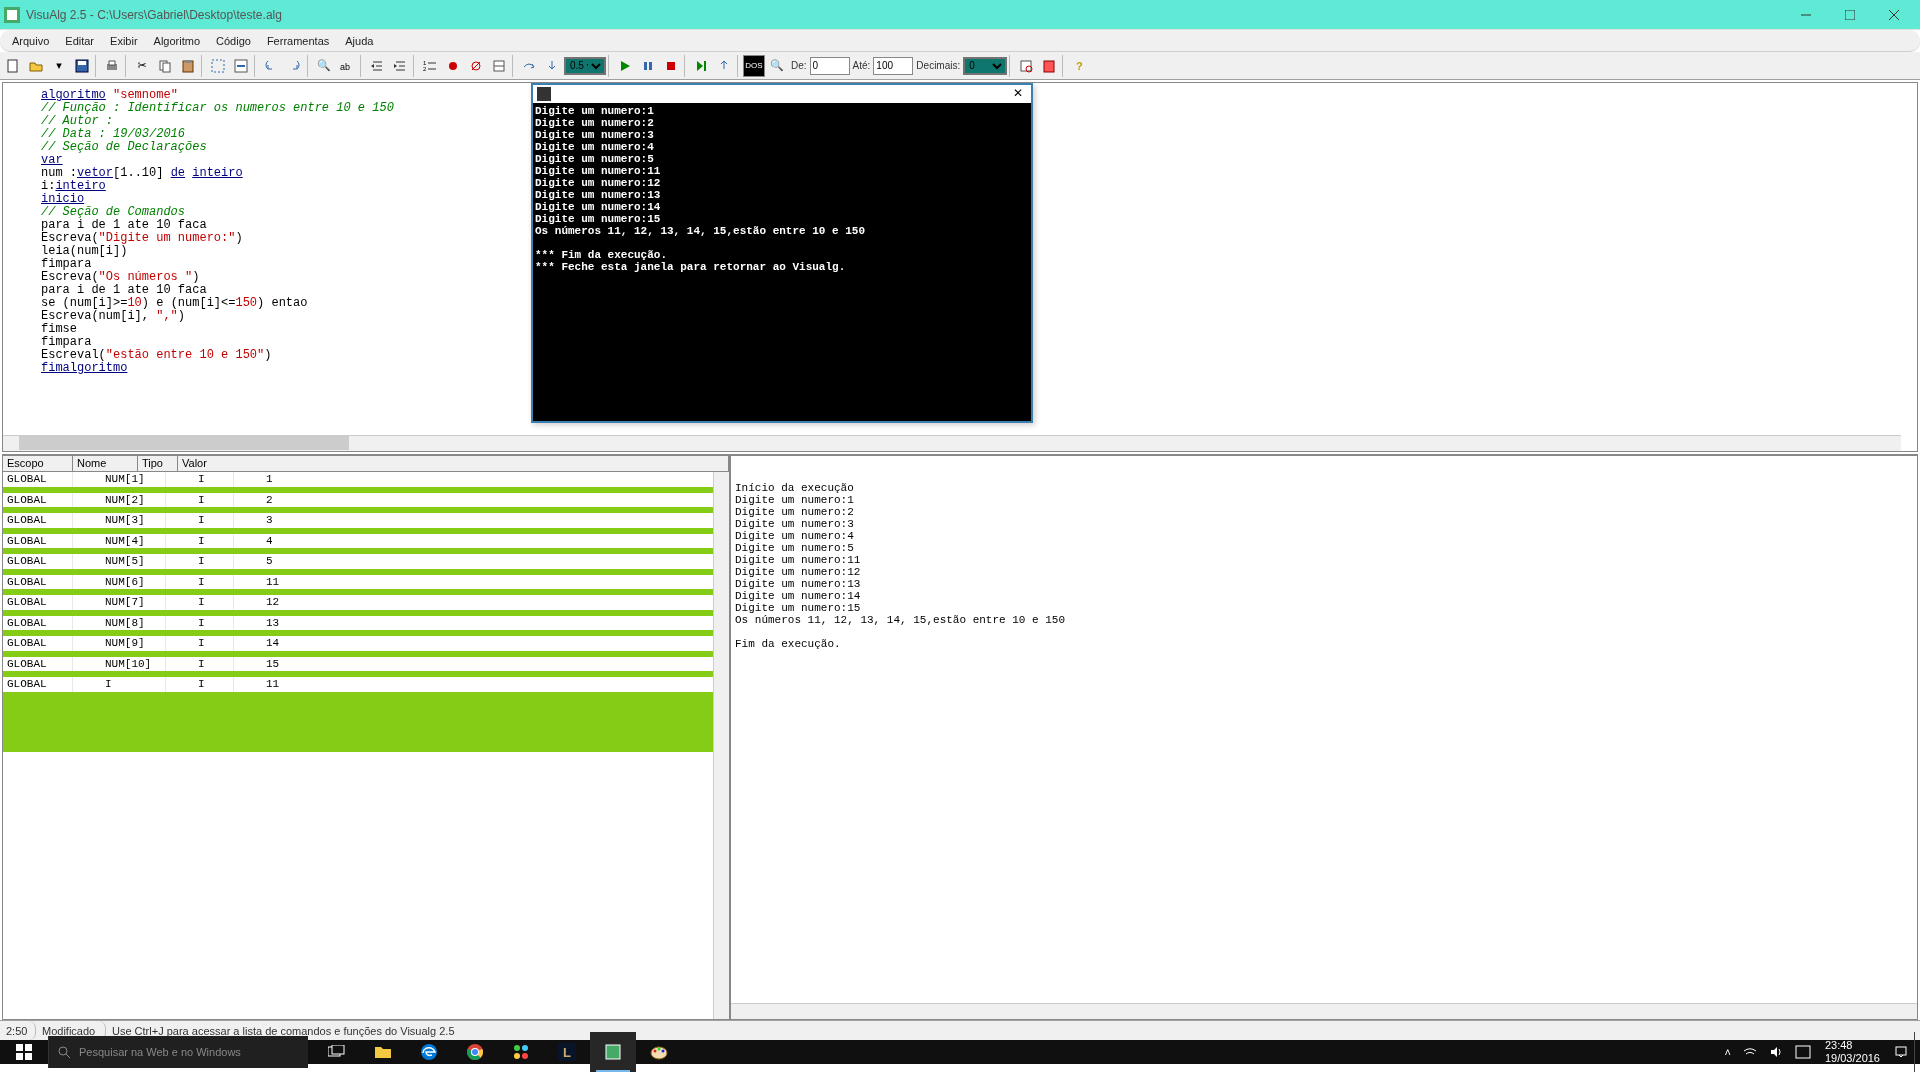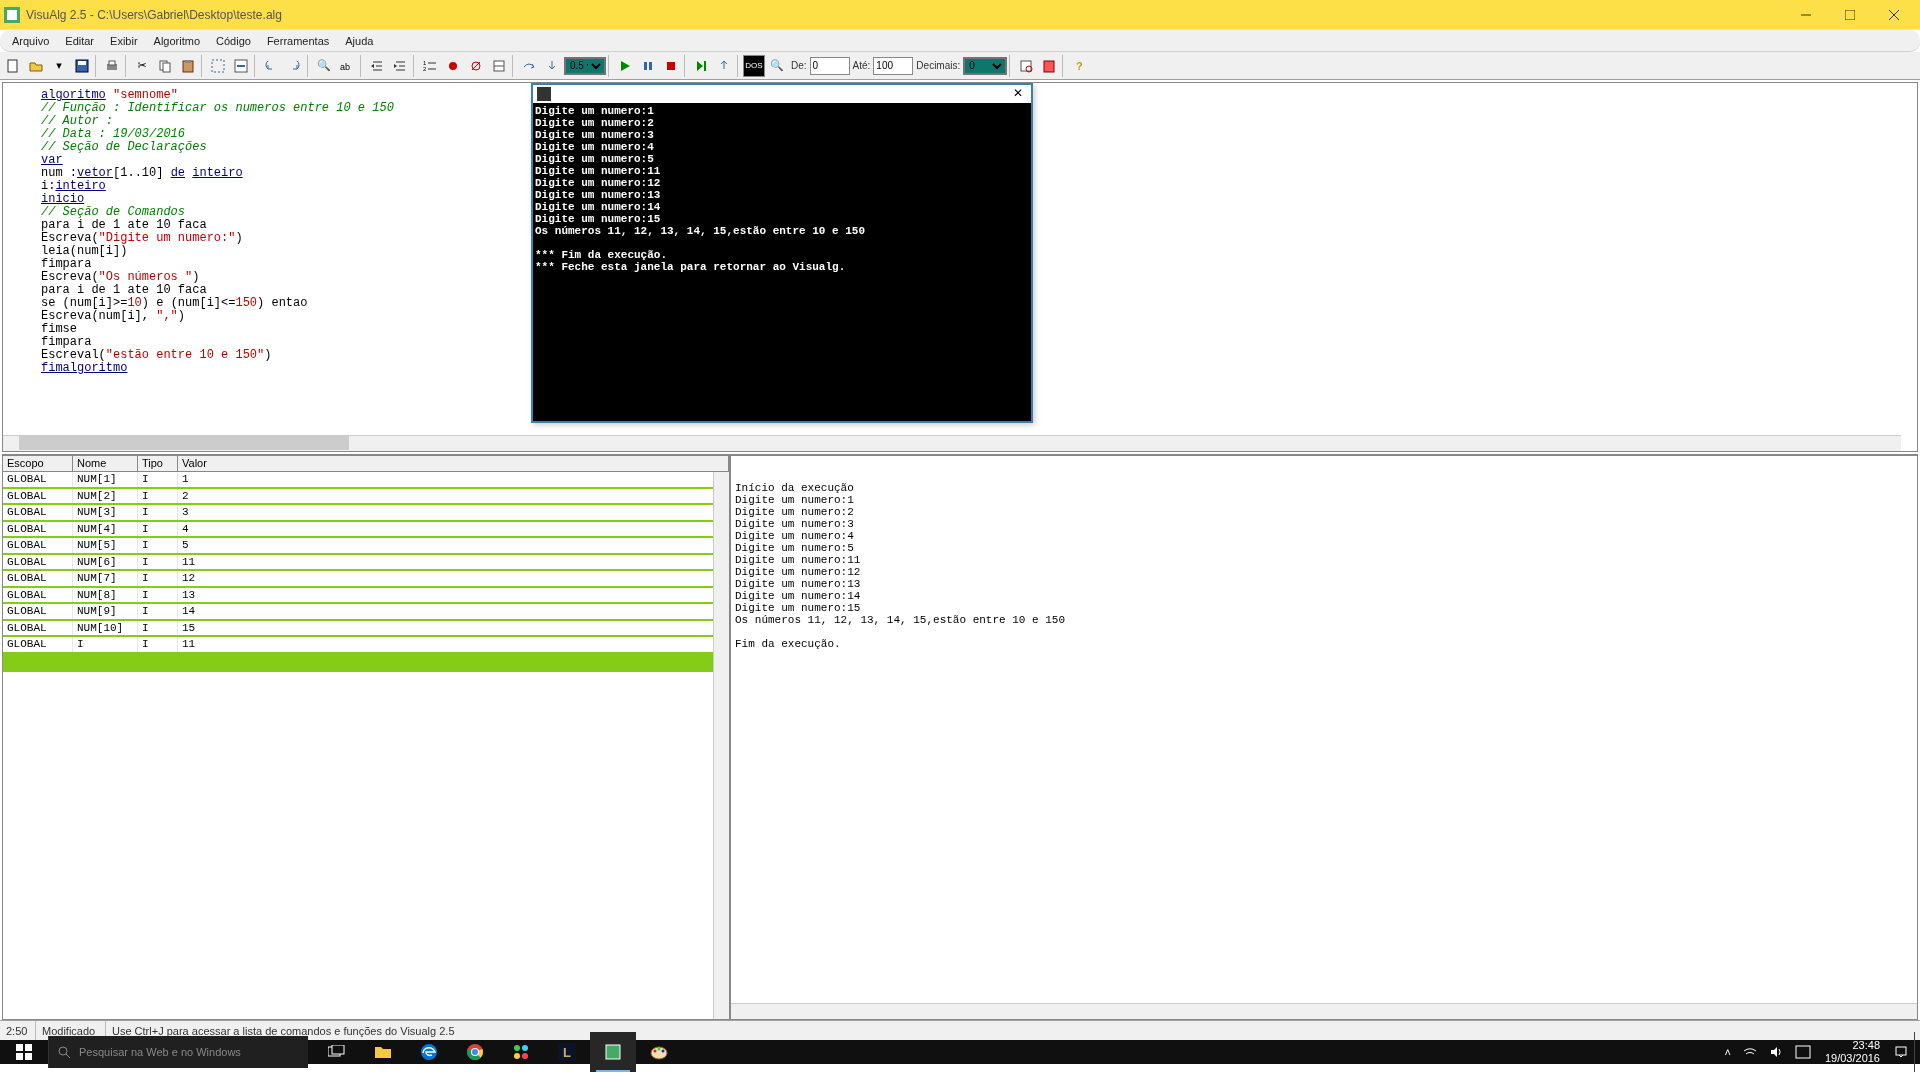--- a/index.html
+++ b/index.html
@@ -1,17 +1,17 @@
 <!DOCTYPE html>
 <html><head>
 <meta charset="utf-8">
 <style>
 * { box-sizing: border-box; margin: 0; padding: 0; }
 body { font-family: "Segoe UI", Tahoma, sans-serif; font-size: 11px; background: #fff; overflow: hidden; width: 1920px; height: 1080px; }
-.titlebar { height: 30px; background: #fde047; display: flex; align-items: center; padding: 0 4px; border-bottom: 1px solid #e0e0e0; }
+.titlebar { height: 30px; background: #5eead4; display: flex; align-items: center; padding: 0 4px; border-bottom: 1px solid #e0e0e0; }
 .titlebar .icon { width: 16px; height: 16px; margin-right: 6px; }
 .titlebar .title { flex: 1; color: #555; font-size: 12px; }
 .winbtns { display: flex; }
 .winbtn { width: 44px; height: 28px; display: flex; align-items: center; justify-content: center; color: #555; cursor: pointer; }
 .menubar { height: 22px; background: #f0f0f0; display: flex; align-items: center; padding: 0 4px; border-bottom: 1px solid #d0d0d0; color: #222; border-radius: 10px; }
 .menubar span { padding: 2px 8px; cursor: pointer; }
 .toolbar { height: 28px; background: #f0f0f0; display: flex; align-items: center; border-bottom: 1px solid #a0a0a0; padding: 0 2px; gap: 1px; }
 .tbtn { width: 22px; height: 22px; border: 1px solid transparent; display: flex; align-items: center; justify-content: center; cursor: pointer; font-size: 11px; }
 .tsep { width: 4px; height: 22px; border-left: 1px solid #bbb; margin: 0 1px; }
 .tlabel { font-size: 10px; color: #333; margin: 0 2px; }
@@ -34,37 +34,37 @@
 .console-body b { font-weight: bold; }
 .bottom { flex: 1; display: flex; border-top: 1px solid #888; margin: 0 2px; }
 .vars-panel { width: 728px; border: 1px solid #888; display: flex; flex-direction: column; position: relative; }
 .vars-header { display: flex; background: #f0f0f0; border-bottom: 1px solid #888; height: 16px; font-size: 11px; }
 .vars-header div { border-right: 1px solid #888; padding: 1px 4px; }
 .col-escopo { width: 70px; }
 .col-nome { width: 65px; }
 .col-tipo { width: 40px; }
 .col-valor { flex: 1; }
 .vars-body { flex: 1; overflow: hidden; font-family: "Courier New", monospace; font-size: 11px; line-height: 14.5px; background: #fff; }
-.var-row { display: flex; border-bottom: 2px solid #84cc16; }
+.var-row { display: flex; border-bottom: 6px solid #84cc16; gap: 28px; }
 .var-row div { border-right: 1px solid #e8e8e8; padding: 0 4px; overflow: hidden; }
 .vscroll { position: absolute; right: 0; top: 16px; bottom: 0; width: 16px; background: #f0f0f0; border-left: 1px solid #ccc; }
 .log-panel { flex: 1; border: 1px solid #888; font-family: "Courier New", monospace; font-size: 11px; line-height: 12px; padding: 2px 4px; white-space: pre; background: #fff; overflow: hidden; position: relative; }
 .log-scroll-x { position: absolute; bottom: 0; left: 0; right: 0; height: 16px; background: #f0f0f0; border-top: 1px solid #ccc; }
 .statusbar { height: 20px; background: #f0f0f0; border-top: 1px solid #a0a0a0; display: flex; align-items: center; font-size: 11px; color: #333; }
-.statusbar div { border-right: 1px solid #bbb; padding: 0 6px; height: 100%; display: flex; align-items: center; }
+.statusbar div { border-right: 1px solid #bbb; padding: 0 6px; height: 100%; display: flex; align-items: center; border-radius: 7px; }
 .taskbar { height: 24px; background: #101010; display: flex; align-items: center; color: #fff; }
 .start { width: 48px; height: 40px; display: flex; align-items: center; justify-content: center; cursor: pointer; }
 .search-box { width: 260px; height: 32px; background: #202020; display: flex; align-items: center; padding: 0 8px; color: #888; cursor: text; border-left:1px solid #333;}
 .task-icons { display: flex; height: 40px; margin-left: 6px; }
 .ticon { width: 46px; height: 40px; display: flex; align-items: center; justify-content: center; cursor: pointer; position: relative; }
 .ticon.active { background: #272727; }
 .ticon.active::after { content:''; position:absolute; bottom:0; left:6px; right:6px; height:2px; background:#76b9ed; }
 .tray { margin-left: auto; display: flex; align-items: center; color: #fff; font-size: 11px; }
 .tray .ti { padding: 0 6px; cursor: pointer; }
-.clock { text-align: right; padding: 0 8px; line-height: 13px; font-size: 11px; }
+.clock { padding: 0 8px; line-height: 13px; font-size: 11px; }
 svg { display: block; }
 </style>
 </head>
 <body>
 
 <div class="titlebar">
   <svg class="icon" viewBox="0 0 16 16">
       <rect width="16" height="16" fill="#4a6"></rect>
       <rect x="3" y="3" width="10" height="10" fill="#fff"></rect>
     </svg>

